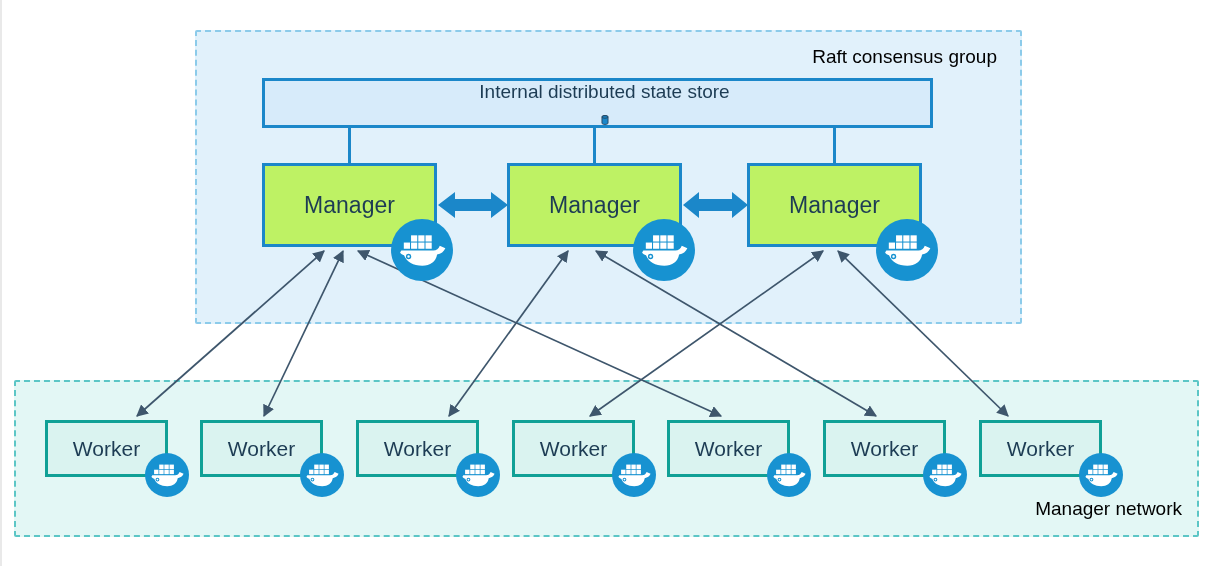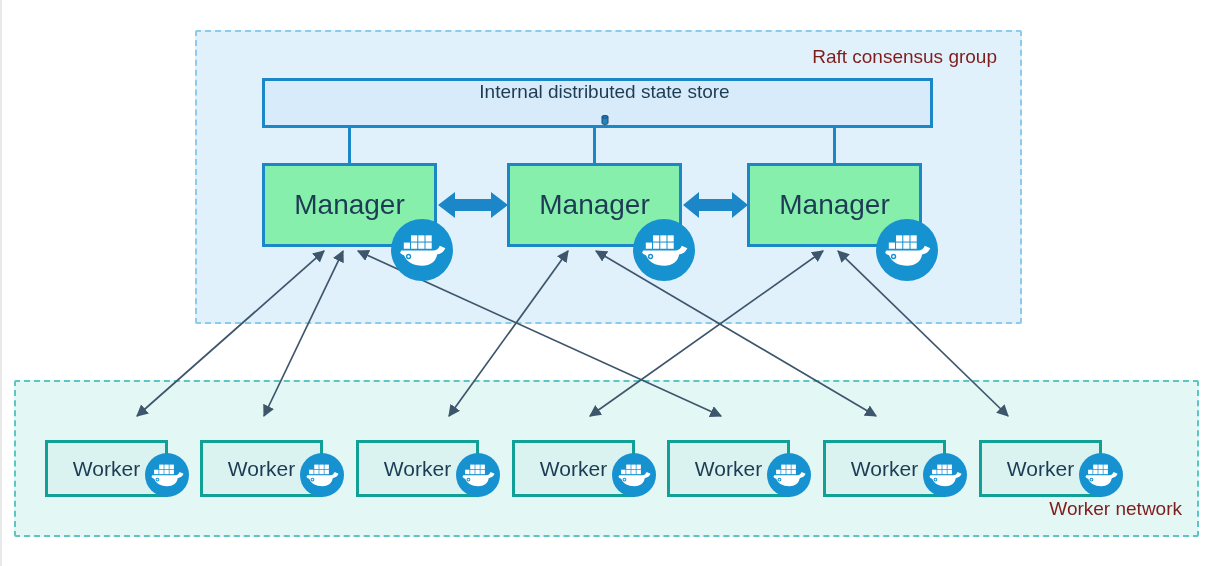--- a/index.html
+++ b/index.html
@@ -11,42 +11,42 @@
   .abs{position:absolute;}
   
   .raft-box{
     left:193px;top:30px;width:823px;height:290px;
     background:#e1f1fb;border:2px dashed #8ccbea;border-radius:2px;z-index:0;
   }
   .gossip-box{
     left:12px;top:380px;width:1181px;height:153px;
     background:#e3f7f5;border:2px dashed #5cc6c6;border-radius:2px;z-index:0;
   }
-  .group-label{font-size:19px;color:#7f1d1d;white-space:nowrap;z-index:1;}
+  .group-label{font-size:19px;color:#000000;white-space:nowrap;z-index:1;}
   
   .store-box{
     left:260px;top:78px;width:651px;height:44px;
     background:#d7ebfa;border:3px solid #1b87c9;
     display:flex;align-items:center;justify-content:center;gap:12px;
     padding-left:14px;font-size:19px;z-index:1;flex-direction:column;
   }
   .connector{width:3px;height:36px;background:#1b87c9;top:127px;z-index:1;}
   
   .manager{
     top:163px;width:169px;height:78px;
-    background:#86efac;border:3px solid #1b87c9;
+    background:#bef264;border:3px solid #1b87c9;
     display:flex;align-items:center;justify-content:center;
-    font-size:28px;z-index:1;
+    font-size:23px;z-index:1;
   }
   
   .worker{
     top:420px;width:117px;height:51px;
     background:#daf3f0;border:3px solid #10a096;
     display:flex;align-items:center;justify-content:center;
-    font-size:21px;z-index:1;margin-top:20px;
+    font-size:21px;z-index:1;
   }
   .thick-arrow{z-index:1;}
   #link-layer{left:0;top:0;z-index:2;pointer-events:none;}
   .docker-icon{z-index:3;}
   .hidden-defs{position:absolute;width:0;height:0;overflow:hidden;}
 </style>
 </head>
 <body>
 
 <svg class="hidden-defs" aria-hidden="true">
@@ -101,21 +101,21 @@
   </div>
 
   <svg class="abs thick-arrow" style="left:436px;top:190px;" width="70" height="30">
     <polygon points="0,15 17,2 17,9 53,9 53,2 70,15 53,28 53,21 17,21 17,28" fill="#1b87c9"></polygon>
   </svg>
   <svg class="abs thick-arrow" style="left:681px;top:190px;" width="65" height="30">
     <polygon points="0,15 16,2 16,9 49,9 49,2 65,15 49,28 49,21 16,21 16,28" fill="#1b87c9"></polygon>
   </svg>
 
   <div class="abs gossip-box"></div>
-  <div class="abs group-label" style="top:498px;right:27px;">Worker network</div>
+  <div class="abs group-label" style="top:498px;right:27px;">Manager network</div>
 
   <div class="abs worker" style="left:43px;">
     <span>Worker</span>
     </div>
   <div class="abs worker" style="left:198px;">
     <span>Worker</span>
     </div>
   <div class="abs worker" style="left:354px;">
     <span>Worker</span>
     </div>

